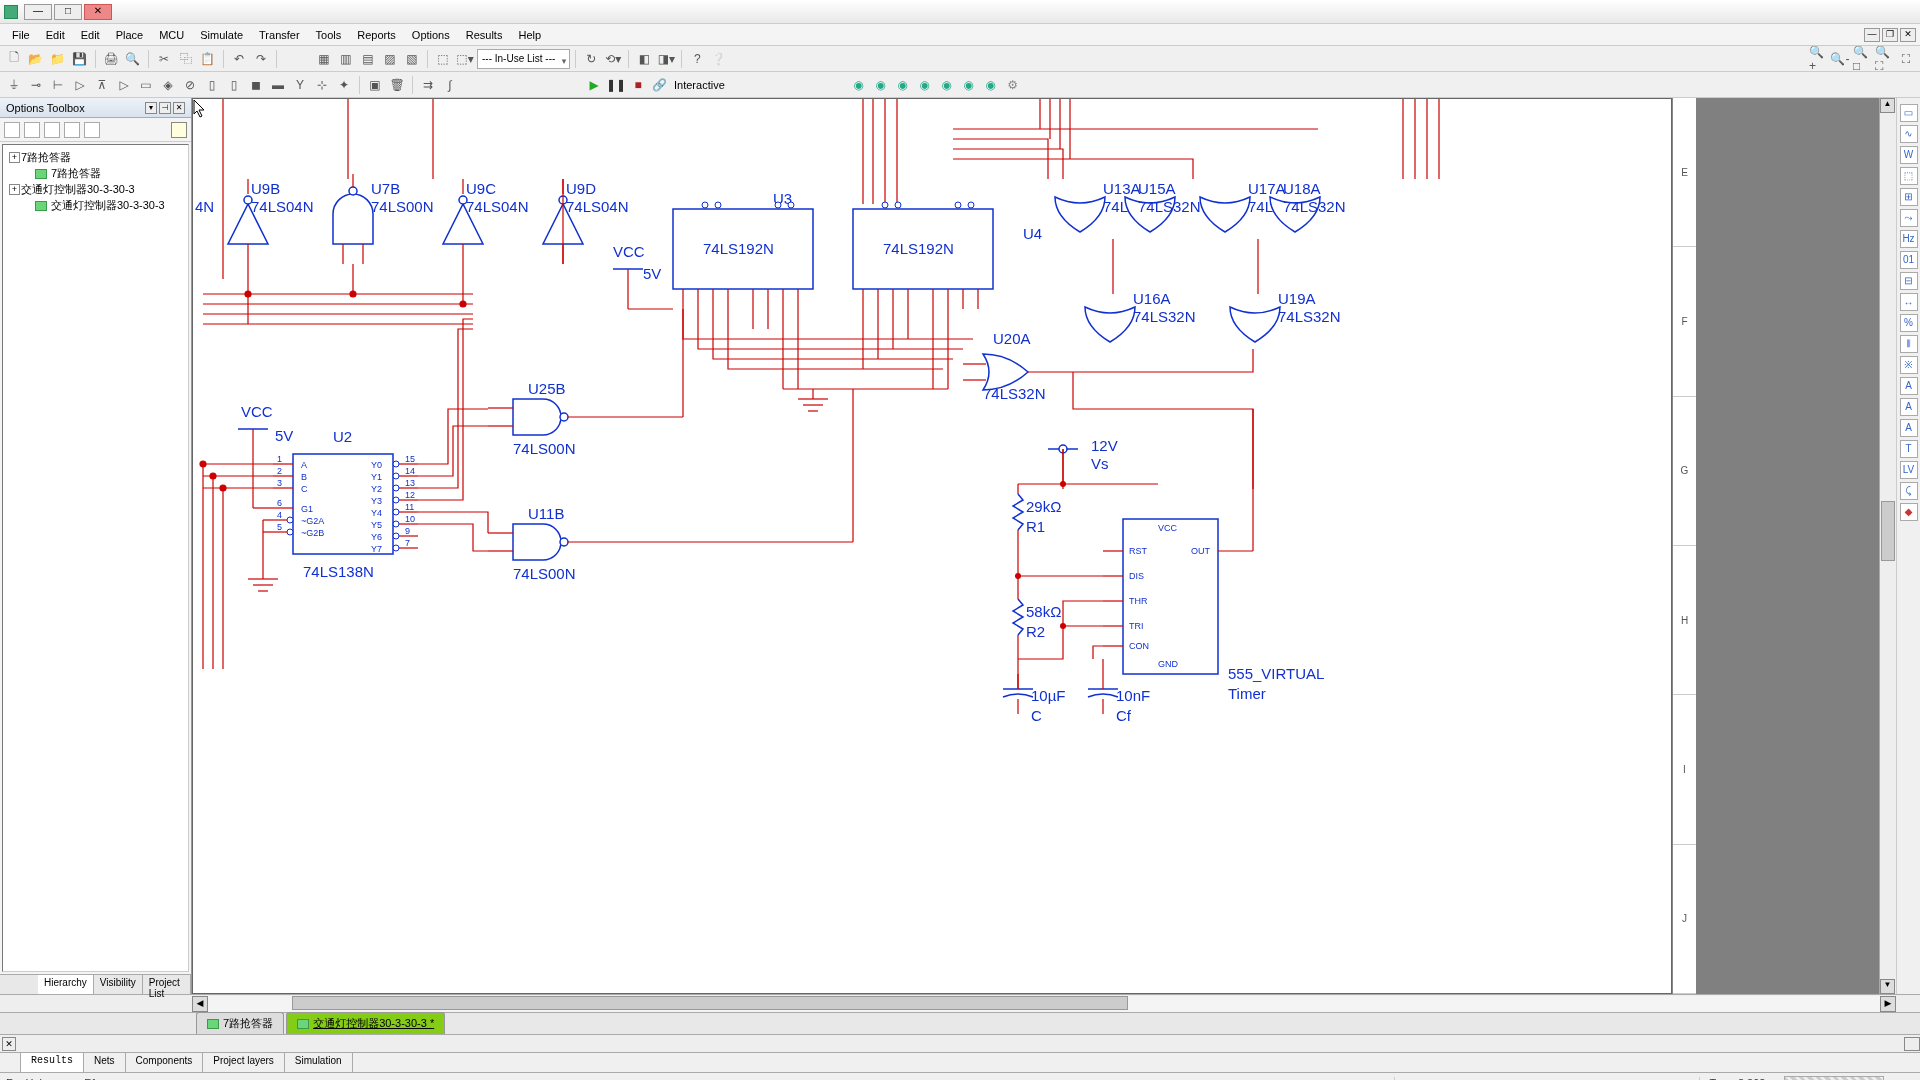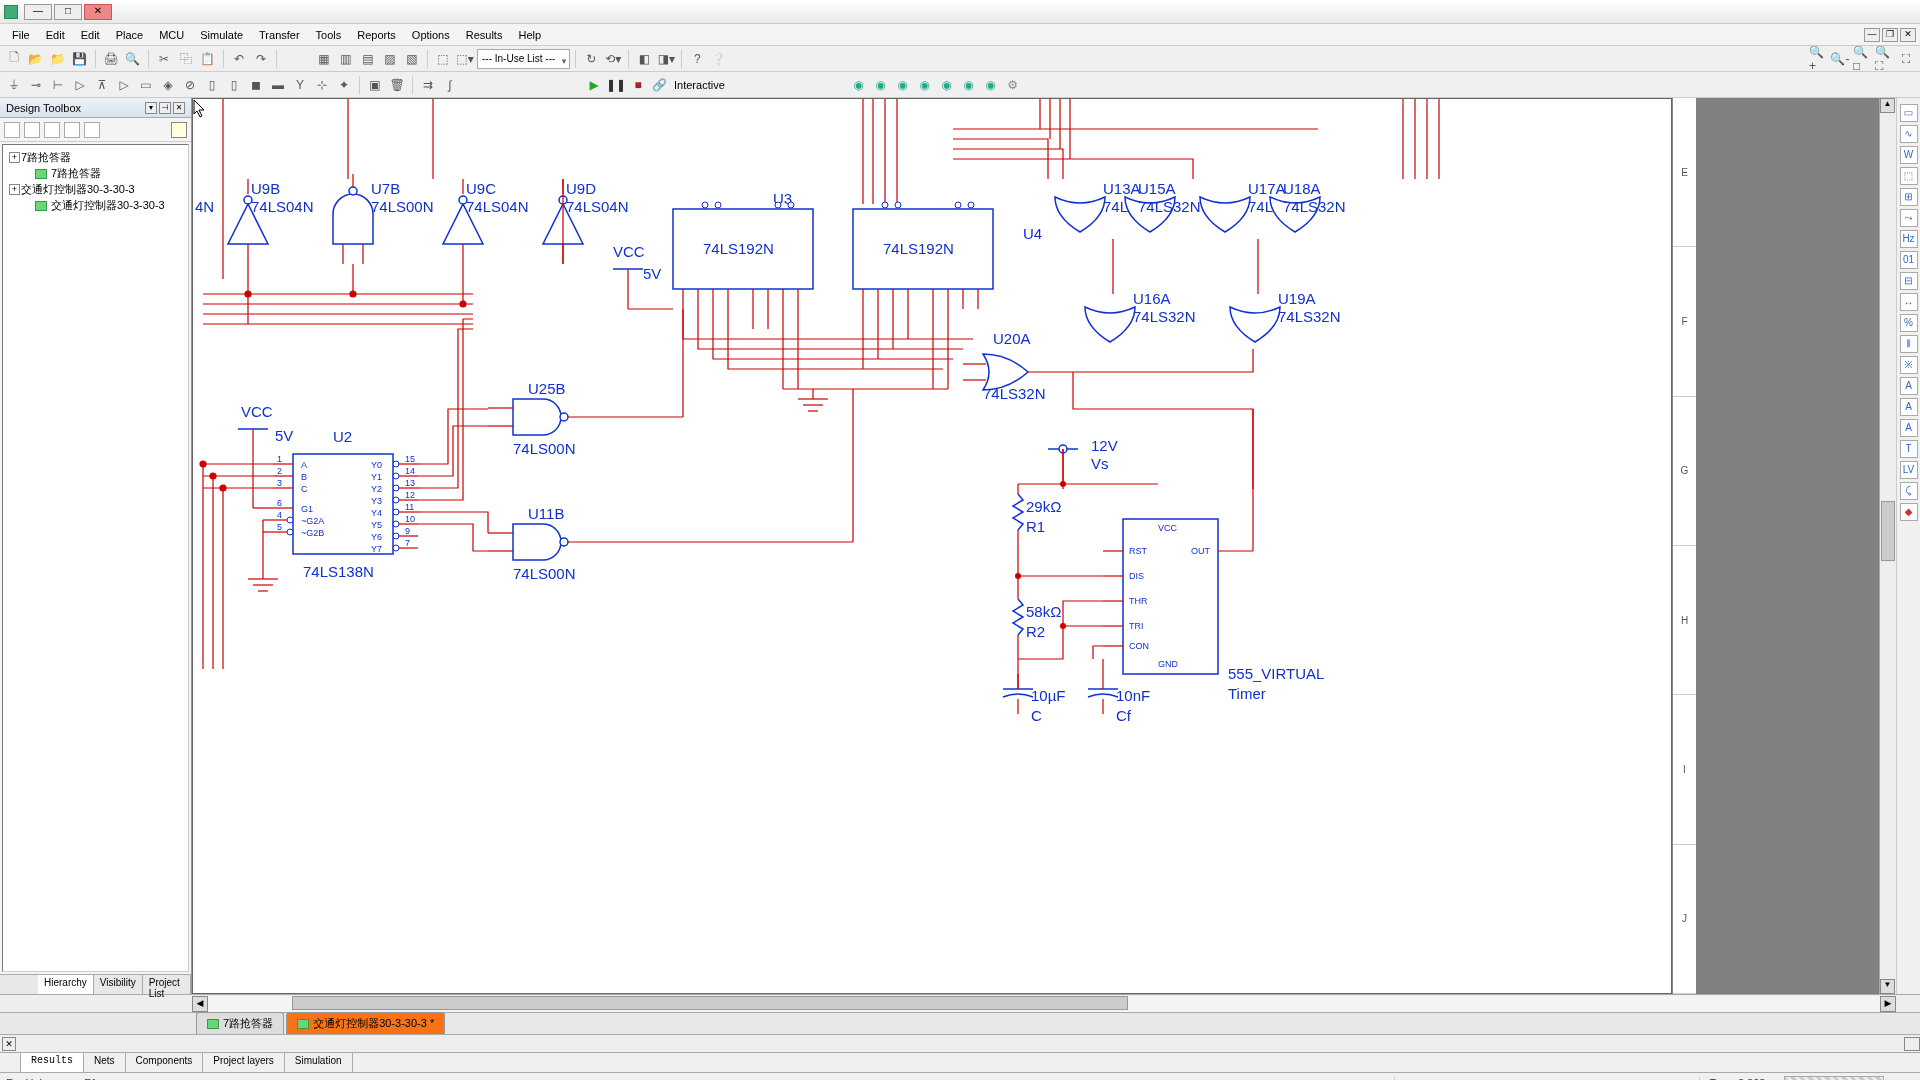--- a/index.html
+++ b/index.html
@@ -47,21 +47,21 @@
 .vtoolbar{width:24px;background:#f0f0f0;border-left:1px solid #ccc;display:flex;flex-direction:column;align-items:center;gap:3px;padding-top:6px;}
 .vtoolbar .vbtn{width:18px;height:18px;border:1px solid #aaa;background:#fff;cursor:pointer;font-size:10px;text-align:center;line-height:16px;color:#36c;}
 .grey-area{width:200px;background:#808080;}
 .scroll-h{height:18px;background:#eee;border-top:1px solid #aaa;display:flex;align-items:center;}
 .scroll-h .arrow{width:16px;height:16px;border:1px solid #888;background:#ddd;text-align:center;font-size:9px;cursor:pointer;line-height:13px;}
 .scroll-h .track{flex:1;height:16px;background:#f4f4f4;position:relative;}
 .scroll-h .thumb{position:absolute;left:5%;width:50%;height:14px;top:0;background:#ccc;border:1px solid #999;}
 .doctabs{height:22px;background:#e8e8e8;border-top:1px solid #aaa;display:flex;align-items:flex-end;padding:0 4px;}
 .doctabs .dtab{padding:3px 10px;border:1px solid #999;border-bottom:none;background:#ddd;margin-right:2px;border-radius:3px 3px 0 0;cursor:pointer;display:flex;align-items:center;gap:4px;font-size:10px;}
 .doctabs .dtab .fic{width:12px;height:10px;background:#6bd57a;border:1px solid #3a9a48;}
-.doctabs .dtab.active{background:#f97316;}
+.doctabs .dtab.active{background:#84cc16;text-decoration:underline;}
 .results-bar{height:18px;background:#eee;border-top:1px solid #aaa;display:flex;align-items:center;padding-left:2px;gap:4px;}
 .results-bar .xbtn{width:14px;height:14px;border:1px solid #888;font-size:9px;text-align:center;line-height:12px;cursor:pointer;}
 .results-bar .flex1{flex:1;}
 .results-bar .rbtn{width:16px;height:14px;border:1px solid #888;cursor:pointer;}
 .results-tabs{height:20px;background:#f0f0f0;border-top:1px solid #aaa;display:flex;}
 .results-tabs div{padding:2px 10px;border-right:1px solid #aaa;cursor:pointer;font-size:10px;}
 .results-tabs .active{background:#fff;font-family:Liberation Mono, monospace;}
 .statusbar{height:20px;background:#f0f0f0;border-top:1px solid #aaa;display:flex;align-items:center;padding:0 6px;color:#333;}
 .statusbar .section{padding:0 10px;border-left:1px solid #ccc;}
 .statusbar .flex1{flex:1;}
@@ -185,21 +185,21 @@
   <div class="btn" style="color:#2a8">◉</div>
   <div class="btn" style="color:#2a8">◉</div>
   <div class="btn" style="color:#2a8">◉</div>
   <div class="btn" style="color:#888">⚙</div>
 </div>
 
 <div class="main">
 
   <div class="sidebar">
     <div class="sidebar-title">
-      <span>Design Toolbox</span>
+      <span>Options Toolbox</span>
       <div class="sbt-btns">
         <div>▾</div>
         <div>⊣</div>
         <div>✕</div>
       </div>
     </div>
     <div class="sidebar-tools">
       <div></div>
       <div></div>
       <div></div>

